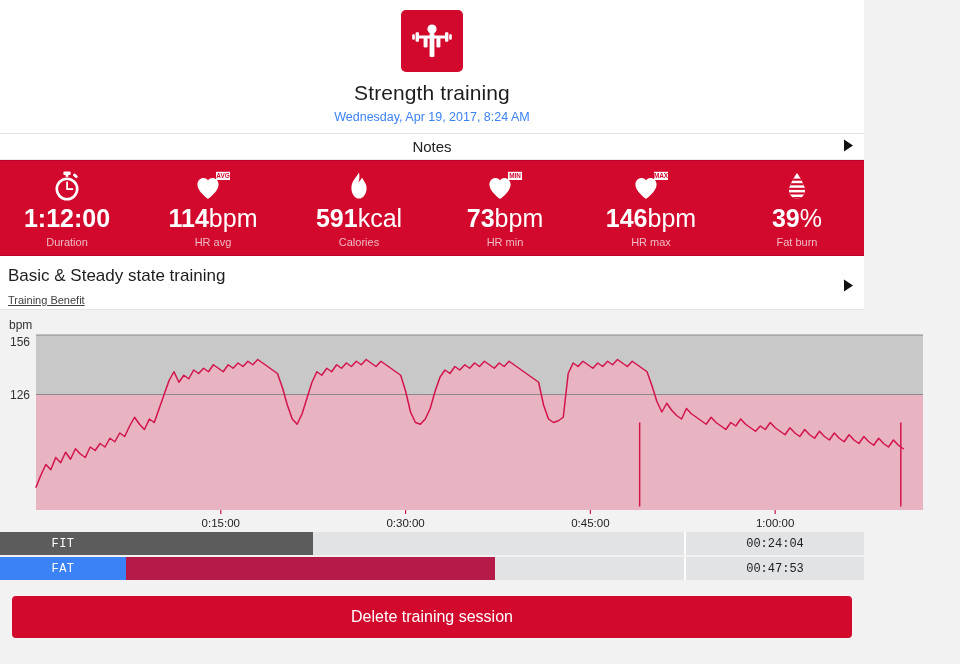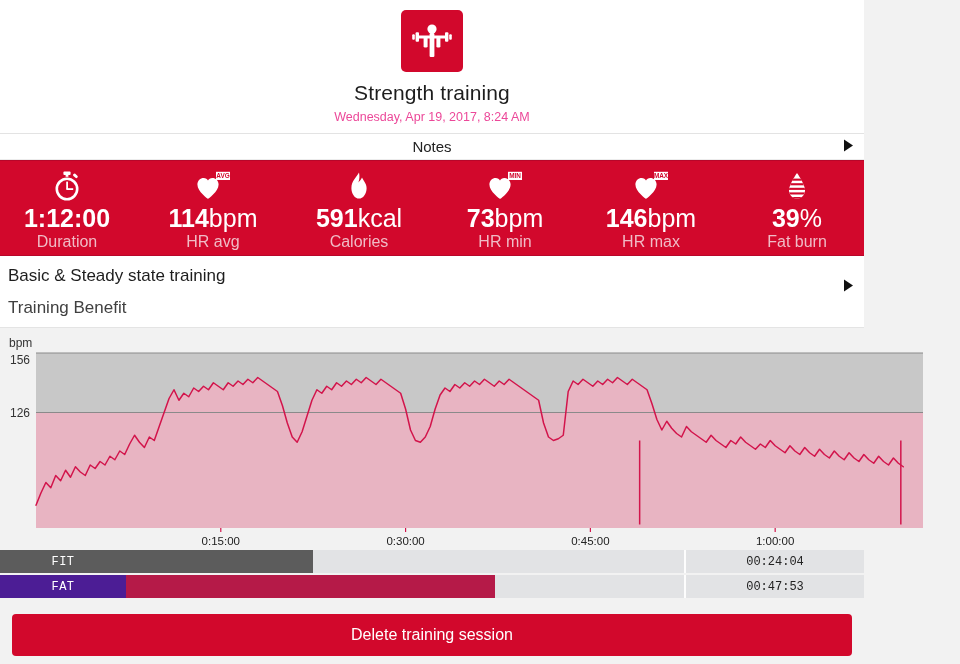--- a/index.html
+++ b/index.html
@@ -23,21 +23,21 @@
     background: #d2082c;
     border-radius: 5px;
     margin: 0 auto 8px auto;
     display: flex; align-items: center; justify-content: center;
   }
   .title {
     font-size: 21px; color: #1d1d1d; font-weight: 400;
     letter-spacing: .1px; line-height: 26px;
   }
   .subtitle {
-    font-size: 12.5px; color: #ec4899; margin-top: 3px; line-height: 16px;
+    font-size: 12.5px; color: #3b82f6; margin-top: 3px; line-height: 16px;
   }
 
   
   .notes-row {
     height: 26px; background: #ffffff;
     display: flex; align-items: center; justify-content: center;
     position: relative; border-bottom: 1px solid #ececec;
   }
   .notes-label { font-size: 15px; color: #222; }
   .notes-arrow { position: absolute; right: 10px; top: 50%; transform: translateY(-50%); }
@@ -53,30 +53,30 @@
   }
   .stat { flex: 1; text-align: center; padding-top: 9px; position: relative; }
   .stat-icon { height: 32px; display: flex; align-items: center; justify-content: center; }
   .stat-value {
     color: #ffffff; font-size: 25px; line-height: 28px;
     margin-top: 2px; white-space: nowrap;
   }
   .stat-value b { font-weight: 700; }
   .stat-value span.unit { font-weight: 400; }
   .stat-label {
-    color: #f0bcc6; font-size: 16px; margin-top: 3px; line-height: 14px;
+    color: #f0bcc6; font-size: 11px; margin-top: 3px; line-height: 14px;
   }
 
   
   .benefit {
-    background: #ffffff; padding: 9px 10px 12px 8px; position: relative;
+    background: #ffffff; padding: 9px 10px 2px 8px; position: relative;
     border-bottom: 1px solid #e4e4e4;
   }
   .benefit-title { font-size: 17px; color: #1d1d1d; line-height: 22px; }
-  .benefit-sub { font-size: 17px; color: #404040; margin-top: 14px; line-height: 14px; }
+  .benefit-sub { font-size: 11px; color: #404040; margin-top: 6px; line-height: 14px; text-decoration: underline; }
   .benefit-arrow { position: absolute; right: 10px; top: 22px; }
 
   
   .chart-wrap { background: #f2f2f2; position: relative; height: 222px; }
   .chart-svg { display: block; }
   .axis-unit {
     position: absolute; left: 9px; top: 8px;
     font-size: 12px; color: #333;
   }
 
@@ -94,21 +94,21 @@
     flex: 1; background: #e2e3e5; position: relative;
     border-right: 2px solid #fdfdfd;
   }
   .zone-fill { position: absolute; left: 0; top: 0; bottom: 0; }
   .zone-time {
     width: 178px; background: #e2e3e5; color: #222;
     display: flex; align-items: center; justify-content: center;
   }
   .row-fit .zone-name { background: #5c5c5c; }
   .row-fit .zone-fill { background: #5c5c5c; }
-  .row-fat .zone-name { background: #4c1d95; }
+  .row-fat .zone-name { background: #3b82f6; }
   .row-fat .zone-fill { background: #b51a48; }
 
   
   .delete-wrap { padding: 14px 12px 0 12px; }
   .delete-btn {
     width: 100%; height: 42px; background: #d2082c; border: none;
     border-radius: 4px; color: #ffffff; font-size: 16px;
     font-family: "Liberation Sans", sans-serif; cursor: pointer;
     display: flex; align-items: center; justify-content: center;
   }

